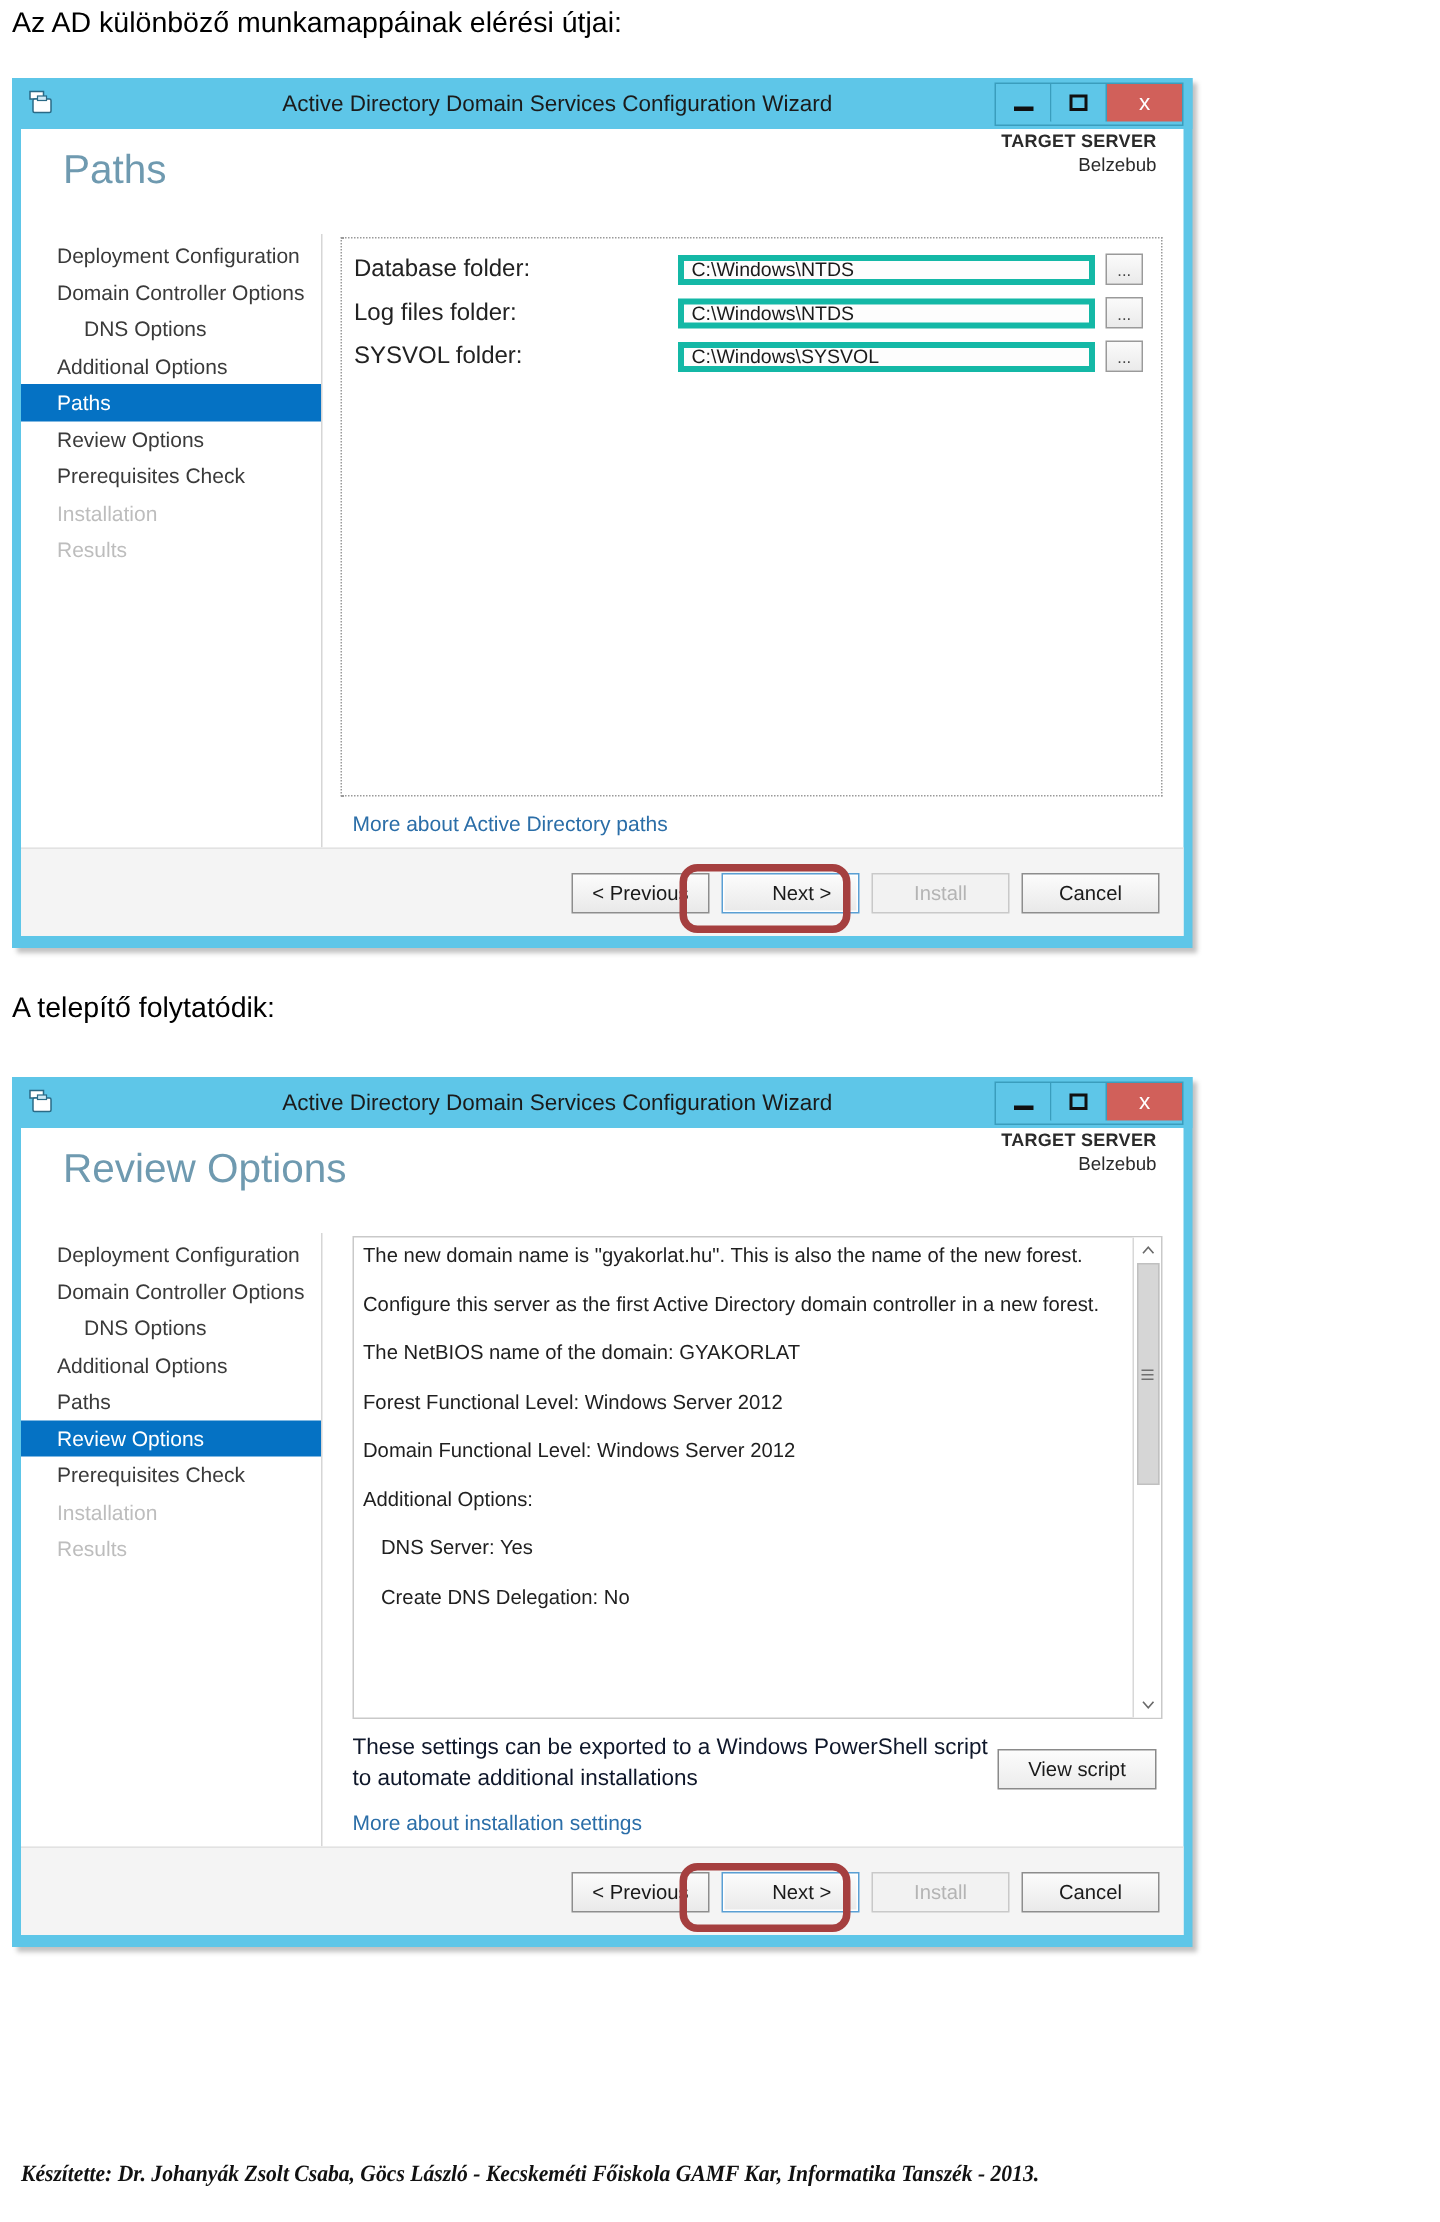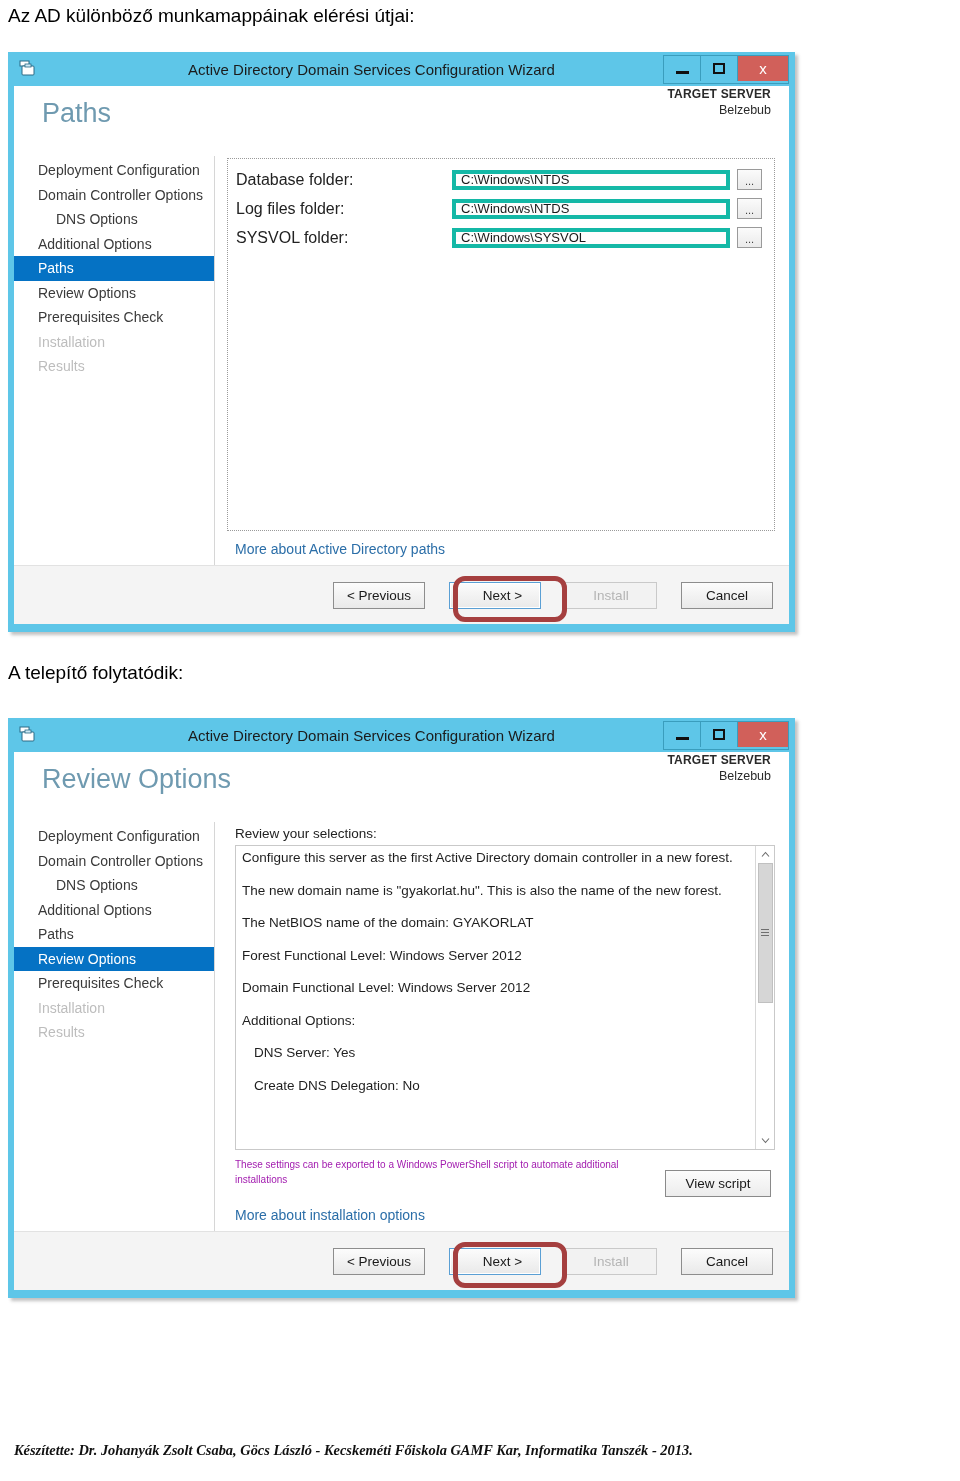--- a/index.html
+++ b/index.html
@@ -305,22 +305,22 @@
   .sb-grip i { display:block; height:1px; background:#6f6f6f; margin:2px 0; }
 
   .export-row {
     display: flex;
     align-items: flex-start;
     padding: 8px 4px 0 8px;
     flex: none;
   }
   .export-text {
     flex: 1;
-    font-size: 10px;
-    color: #a21caf;
+    font-size: 15px;
+    color: #0f172a;
     line-height: 1.45;
   }
   .view-script-btn {
     width: 104px;
     height: 25px;
     margin-top: 12px;
     flex: none;
     border: 1px solid #8a8a8a;
     background: linear-gradient(#fcfcfc, #ececec);
     font-size: 13.5px;
@@ -339,21 +339,21 @@
     background: #f4f4f4;
     display: flex;
     align-items: center;
     justify-content: flex-end;
     padding-right: 16px;
     position: relative;
   }
   .wiz-btn {
     width: 92px;
     height: 27px;
-    margin-left: 24px;
+    margin-left: 8px;
     border: 1px solid #8d8d8d;
     background: linear-gradient(#fcfcfc, #e9e9e9);
     font-size: 13.5px;
     color: #1a1a1a;
     display: flex;
     align-items: center;
     justify-content: center;
     font-family: "Liberation Sans", sans-serif;
     box-sizing: border-box;
   }
@@ -517,26 +517,25 @@
         <div class="nav-item">Additional Options</div>
         <div class="nav-item">Paths</div>
         <div class="nav-item active">Review Options</div>
         <div class="nav-item">Prerequisites Check</div>
         <div class="nav-item disabled">Installation</div>
         <div class="nav-item disabled">Results</div>
       </div>
 
       <div class="content">
 
-        <div class="review-label">Review your selections:</div>
 
         <div class="review-box">
           <div class="review-list">
+            <div class="review-item">The new domain name is "gyakorlat.hu". This is also the name of the new forest.</div>
             <div class="review-item">Configure this server as the first Active Directory domain controller in a new forest.</div>
-            <div class="review-item">The new domain name is "gyakorlat.hu". This is also the name of the new forest.</div>
             <div class="review-item">The NetBIOS name of the domain: GYAKORLAT</div>
             <div class="review-item">Forest Functional Level: Windows Server 2012</div>
             <div class="review-item">Domain Functional Level: Windows Server 2012</div>
             <div class="review-item">Additional Options:</div>
             <div class="review-item sub">DNS Server: Yes</div>
             <div class="review-item sub">Create DNS Delegation: No</div>
           </div>
 
           <div class="scrollbar">
             <span class="sb-arrow">
@@ -559,21 +558,21 @@
                 </svg>
             </span>
           </div>
         </div>
 
         <div class="export-row">
           <span class="export-text">These settings can be exported to a Windows PowerShell script to automate additional installations</span>
           <span class="view-script-btn">View script</span>
         </div>
 
-        <div class="more-link">More about installation options</div>
+        <div class="more-link">More about installation settings</div>
       </div>
     </div>
 
     <div class="footer">
       <span class="wiz-btn">&lt; Previous</span>
       <span class="wiz-btn highlighted">Next &gt;</span>
       <span class="wiz-btn disabled">Install</span>
       <span class="wiz-btn">Cancel</span>
       <span class="highlight-ring" style="right:222px; top:10px; width:114px; height:46px;"></span>
     </div>

